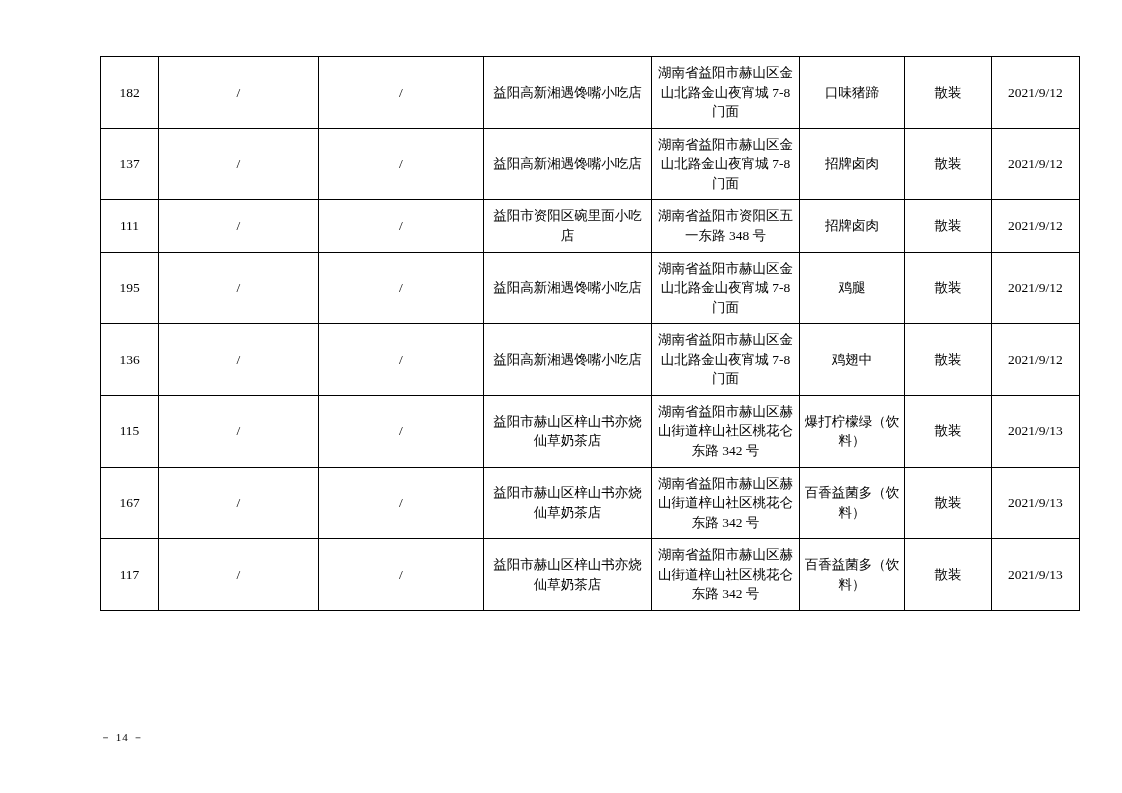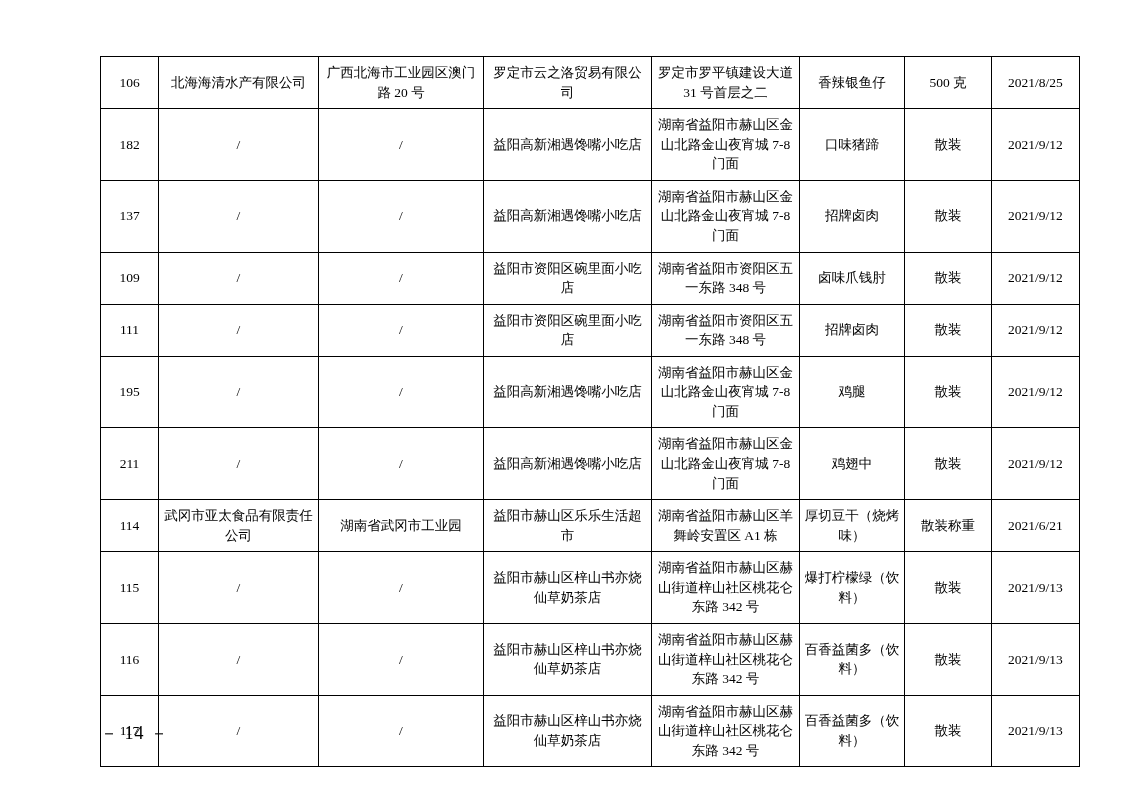--- a/index.html
+++ b/index.html
@@ -46,21 +46,21 @@
   col.c-spec { width: 87px; }
   col.c-date { width: 88px; }
 
   .cell-slash {
     font-size: 14px;
   }
   .page-number {
     position: absolute;
     left: 100px;
     bottom: 48px;
-    font-size: 18px;
+    font-size: 11px;
     letter-spacing: 1px;
     font-family: "Liberation Serif", serif;
   }
 </style>
 </head>
 <body>
 
 <div class="page">
 
   <table class="data-table">
@@ -69,56 +69,36 @@
       <col class="c-producer">
       <col class="c-producer-addr">
       <col class="c-seller">
       <col class="c-seller-addr">
       <col class="c-product">
       <col class="c-spec">
       <col class="c-date">
     </colgroup>
     <tbody>
       <tr>
-        <td>106</td>
-        <td>北海海清水产有限公司</td>
-        <td>广西北海市工业园区澳门路 20 号</td>
-        <td>罗定市云之洛贸易有限公司</td>
-        <td>罗定市罗平镇建设大道 31 号首层之二</td>
-        <td>香辣银鱼仔</td>
-        <td>500 克</td>
-        <td>2021/8/25</td>
-      </tr>
-      <tr>
         <td>182</td>
         <td class="cell-slash">/</td>
         <td class="cell-slash">/</td>
         <td>益阳高新湘遇馋嘴小吃店</td>
         <td>湖南省益阳市赫山区金山北路金山夜宵城 7-8 门面</td>
         <td>口味猪蹄</td>
         <td>散装</td>
         <td>2021/9/12</td>
       </tr>
       <tr>
         <td>137</td>
         <td class="cell-slash">/</td>
         <td class="cell-slash">/</td>
         <td>益阳高新湘遇馋嘴小吃店</td>
         <td>湖南省益阳市赫山区金山北路金山夜宵城 7-8 门面</td>
         <td>招牌卤肉</td>
-        <td>散装</td>
-        <td>2021/9/12</td>
-      </tr>
-      <tr>
-        <td>109</td>
-        <td class="cell-slash">/</td>
-        <td class="cell-slash">/</td>
-        <td>益阳市资阳区碗里面小吃店</td>
-        <td>湖南省益阳市资阳区五一东路 348 号</td>
-        <td>卤味爪钱肘</td>
         <td>散装</td>
         <td>2021/9/12</td>
       </tr>
       <tr>
         <td>111</td>
         <td class="cell-slash">/</td>
         <td class="cell-slash">/</td>
         <td>益阳市资阳区碗里面小吃店</td>
         <td>湖南省益阳市资阳区五一东路 348 号</td>
         <td>招牌卤肉</td>
@@ -129,51 +109,41 @@
         <td>195</td>
         <td class="cell-slash">/</td>
         <td class="cell-slash">/</td>
         <td>益阳高新湘遇馋嘴小吃店</td>
         <td>湖南省益阳市赫山区金山北路金山夜宵城 7-8 门面</td>
         <td>鸡腿</td>
         <td>散装</td>
         <td>2021/9/12</td>
       </tr>
       <tr>
-        <td>211</td>
+        <td>136</td>
         <td class="cell-slash">/</td>
         <td class="cell-slash">/</td>
         <td>益阳高新湘遇馋嘴小吃店</td>
         <td>湖南省益阳市赫山区金山北路金山夜宵城 7-8 门面</td>
         <td>鸡翅中</td>
         <td>散装</td>
         <td>2021/9/12</td>
-      </tr>
-      <tr>
-        <td>114</td>
-        <td>武冈市亚太食品有限责任公司</td>
-        <td>湖南省武冈市工业园</td>
-        <td>益阳市赫山区乐乐生活超市</td>
-        <td>湖南省益阳市赫山区羊舞岭安置区 A1 栋</td>
-        <td>厚切豆干（烧烤味）</td>
-        <td>散装称重</td>
-        <td>2021/6/21</td>
       </tr>
       <tr>
         <td>115</td>
         <td class="cell-slash">/</td>
         <td class="cell-slash">/</td>
         <td>益阳市赫山区梓山书亦烧仙草奶茶店</td>
         <td>湖南省益阳市赫山区赫山街道梓山社区桃花仑东路 342 号</td>
         <td>爆打柠檬绿（饮料）</td>
         <td>散装</td>
         <td>2021/9/13</td>
       </tr>
       <tr>
-        <td>116</td>
+        <td>167</td>
         <td class="cell-slash">/</td>
         <td class="cell-slash">/</td>
         <td>益阳市赫山区梓山书亦烧仙草奶茶店</td>
         <td>湖南省益阳市赫山区赫山街道梓山社区桃花仑东路 342 号</td>
         <td>百香益菌多（饮料）</td>
         <td>散装</td>
         <td>2021/9/13</td>
       </tr>
       <tr>
         <td>117</td>

